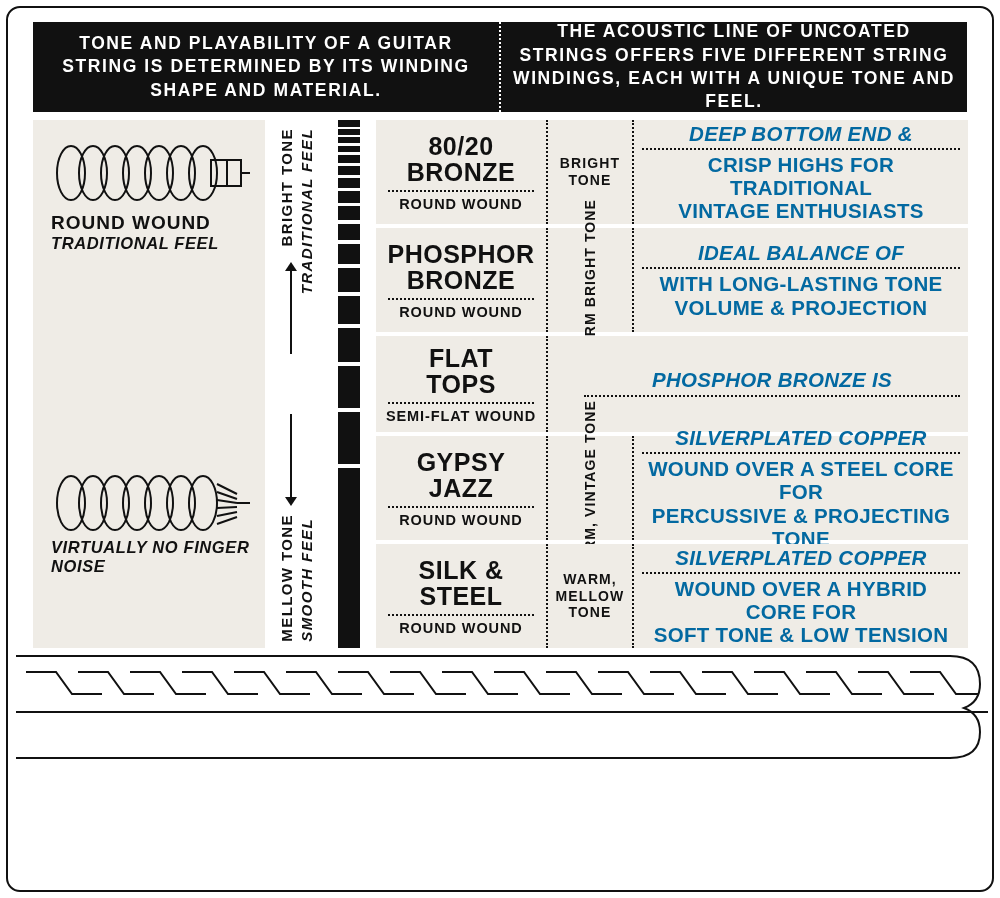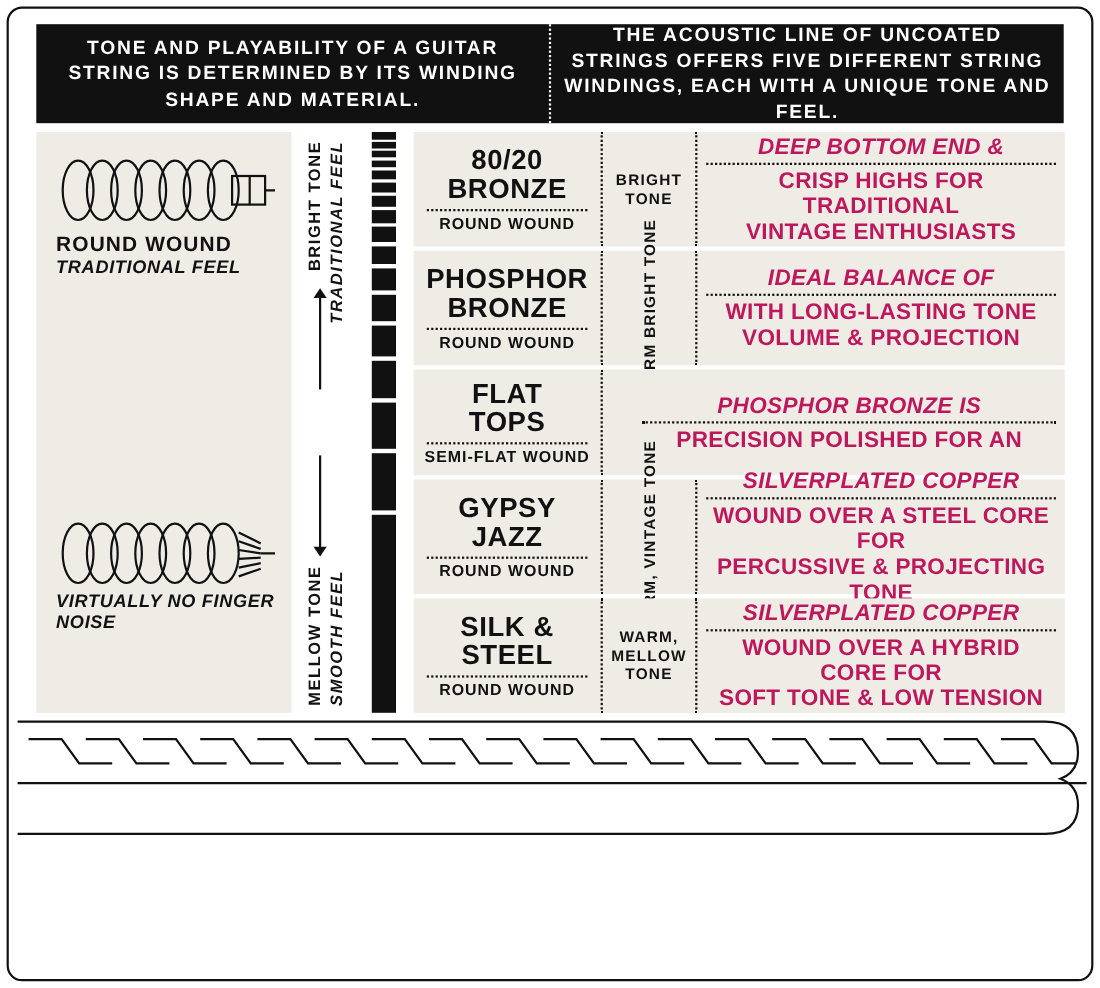--- a/index.html
+++ b/index.html
@@ -237,21 +237,21 @@
     box-sizing: border-box;
     display: flex;
     flex-direction: column;
     align-items: center;
     justify-content: center;
   }
   .desc-line {
     font-size: 20.5px;
     font-weight: bold;
     letter-spacing: 0.3px;
-    color: #be185d;
+    color: #0369a1;
     text-align: center;
     line-height: 1.13;
     text-transform: uppercase;
     width: 100%;
   }
   .desc-line.italic { font-style: italic; }
   .desc-rule {
     width: 100%;
     border-top: 2px dotted #111;
     margin: 3px 0;
@@ -393,21 +393,20 @@
     <div class="row r2">
       <div class="cell-name">
         <div class="name-main">FLAT</div>
         <div class="name-main">TOPS</div>
         <div class="name-rule"></div>
         <div class="name-sub">SEMI-FLAT WOUND</div>
       </div>
       <div class="cell-desc">
         <div class="desc-line italic">PHOSPHOR BRONZE IS</div>
         <div class="desc-rule"></div>
-        <div class="desc-line">PRECISION POLISHED FOR AN</div>
       </div>
     </div>
 
     <div class="row r3">
       <div class="cell-name">
         <div class="name-main">GYPSY</div>
         <div class="name-main">JAZZ</div>
         <div class="name-rule"></div>
         <div class="name-sub">ROUND WOUND</div>
       </div>

